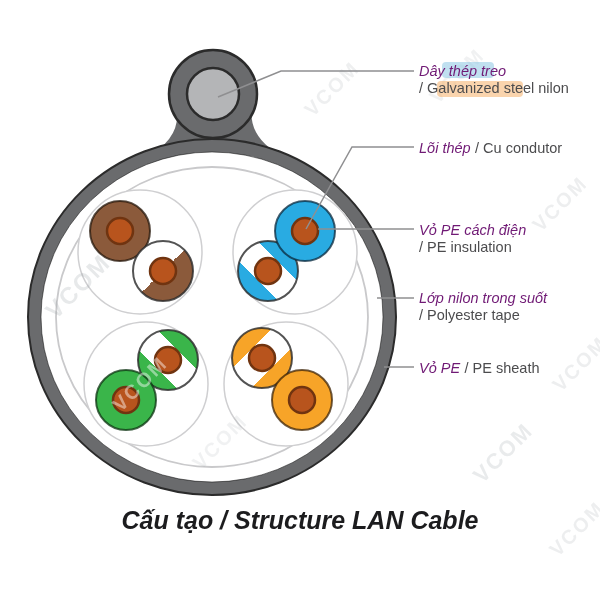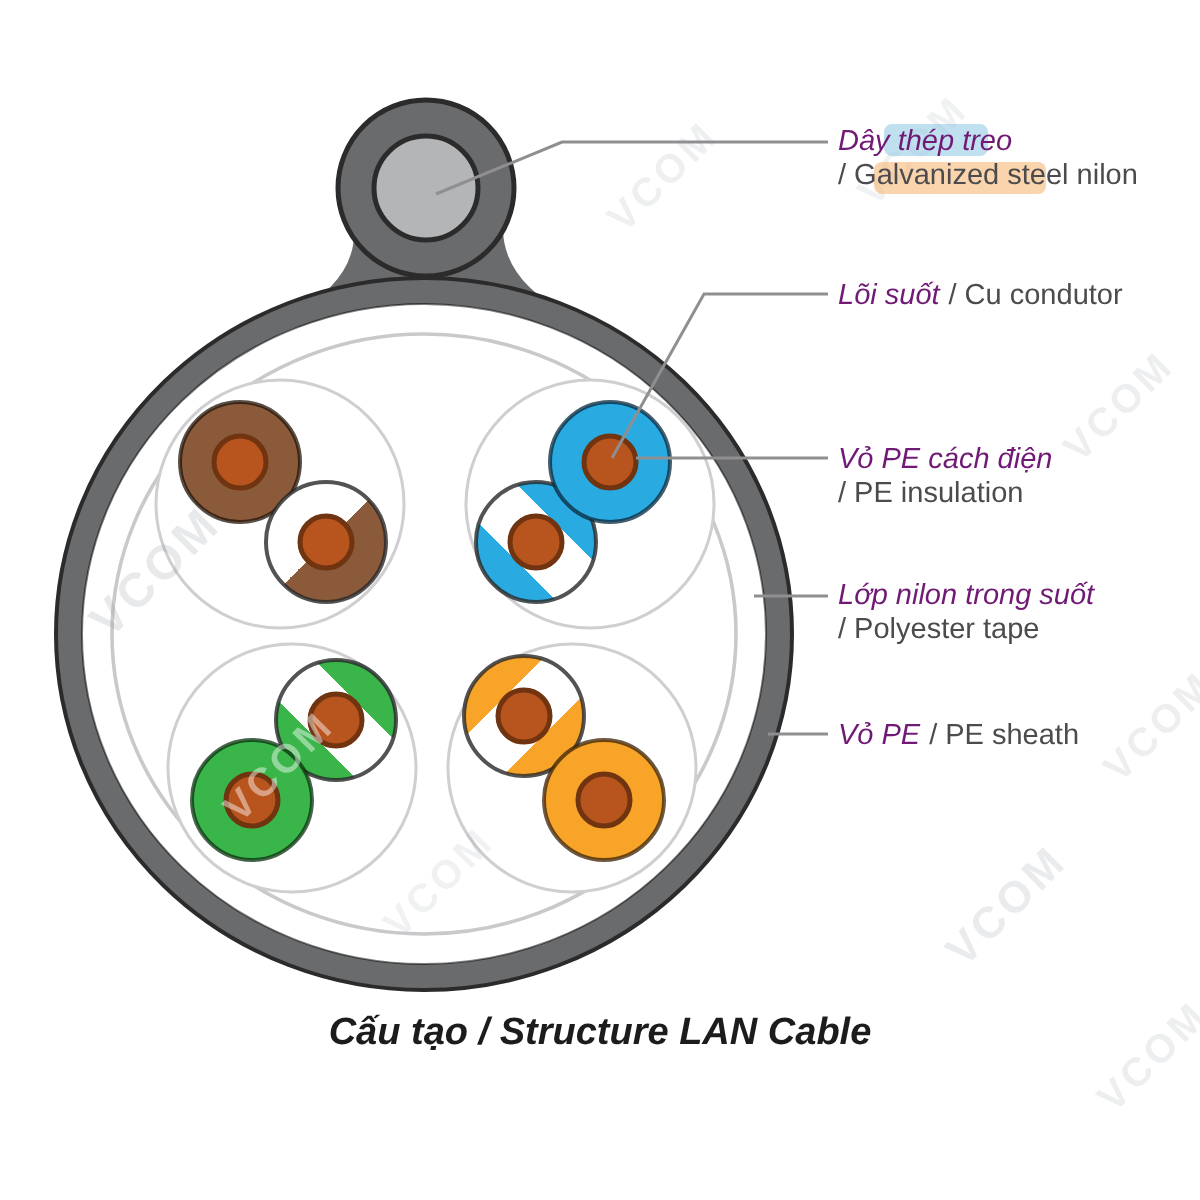--- a/index.html
+++ b/index.html
@@ -17,21 +17,21 @@
   .callout .vi{font-weight:normal;font-style:italic;font-size:14.5px;color:#701a75;position:relative;z-index:2;}
   .callout .en{font-size:14.5px;color:#4c4c4e;position:relative;z-index:2;}
   .callout .en.block{display:block;}
   .hl{position:absolute;z-index:1;border-radius:4px;}
   .hl-blue{background:rgba(140,199,228,0.55);}
   .hl-orange{background:rgba(245,176,105,0.55);}
 
   
   .title{position:absolute;left:0;width:600px;text-align:center;z-index:3;
          font-weight:bold;font-style:italic;color:#1c1c1e;}
-  .title.l1{top:506px;font-size:19px;}
+  .title.l1{top:506px;font-size:25px;}
   .title.l2{top:533px;font-size:22.5px;}
 </style>
 </head>
 <body>
 
 <div class="stage">
 
   <svg class="diagram" width="600" height="600" viewBox="0 0 600 600">
     <defs>
       <linearGradient id="gBrown" x1="0" y1="0" x2="1" y2="1">
@@ -130,21 +130,21 @@
   <div class="wm" style="left:188px;top:458px;font-size:20px;opacity:.12;">VCOM</div>
 
   <div class="callout" style="top:62px;">
     <div class="hl hl-blue" style="left:23px;top:0px;width:52px;height:16px;"></div>
     <div class="hl hl-orange" style="left:18px;top:19px;width:86px;height:16px;"></div>
     <span class="vi">Dây thép treo</span>
     <span class="en block">/ Galvanized steel nilon</span>
   </div>
 
   <div class="callout" style="top:139px;">
-    <span class="vi">Lõi suốt</span>
+    <span class="vi">Lõi thép</span>
     <span class="en">/ Cu condutor</span>
   </div>
 
   <div class="callout" style="top:221px;">
     <span class="vi">Vỏ PE cách điện</span>
     <span class="en block">/ PE insulation</span>
   </div>
 
   <div class="callout" style="top:289px;">
     <span class="vi">Lớp nilon trong suốt</span>

